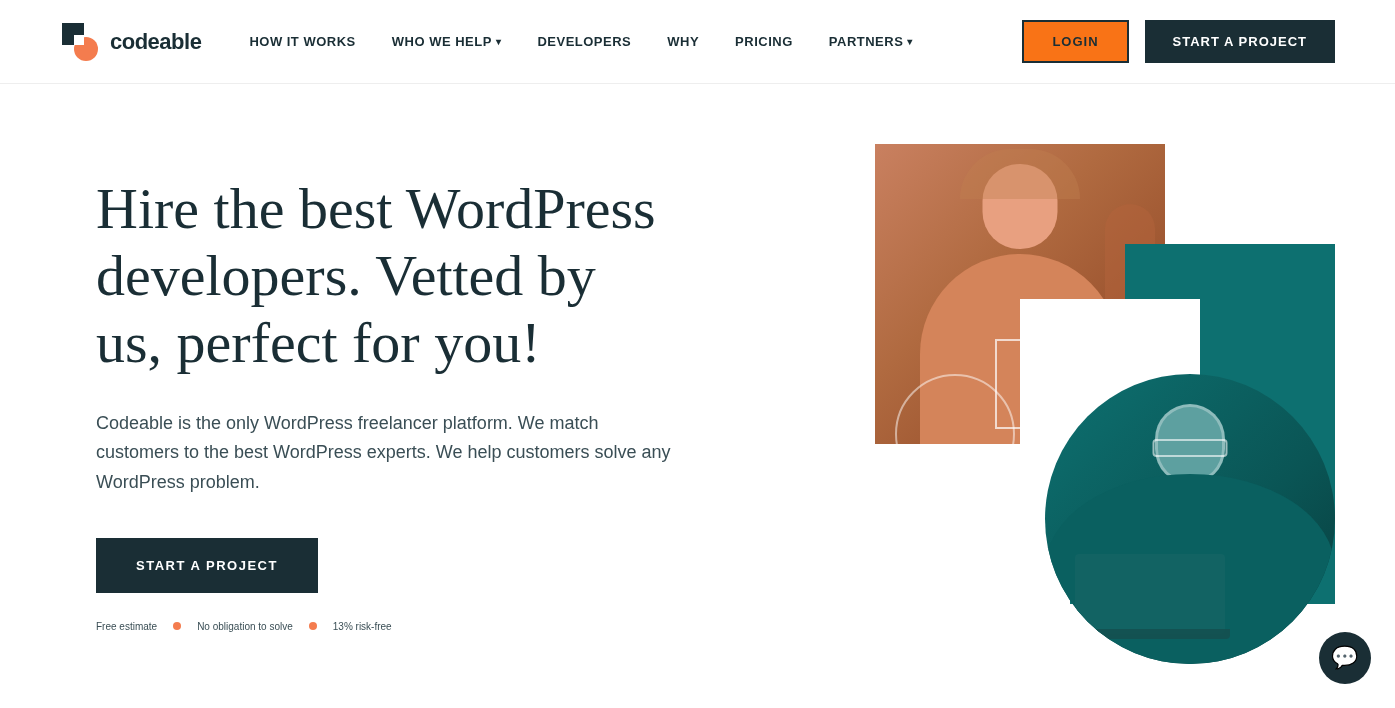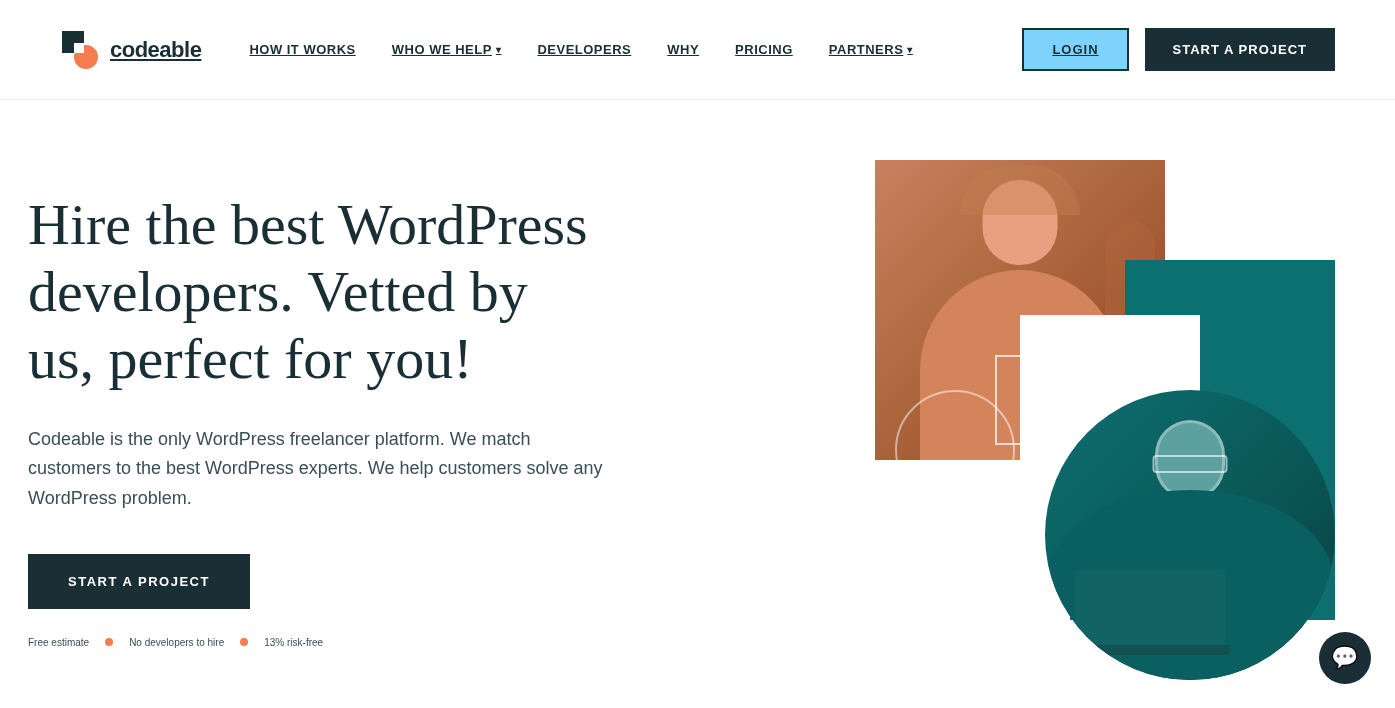--- a/index.html
+++ b/index.html
@@ -4,23 +4,22 @@
   <style>
     * { margin: 0; padding: 0; box-sizing: border-box; }
     body { font-family: Georgia, 'Times New Roman', serif; background: #fff; color: #1a2e35; width: 1395px; min-height: 708px; overflow-x: hidden; }
 
     
     .header {
       display: flex;
       align-items: center;
       justify-content: space-between;
       padding: 0 60px;
-      height: 100px;
+      height: 84px;
       border-bottom: 1px solid #eee;
-      text-decoration: underline;
     }
     .header-left {
       display: flex;
       align-items: center;
       gap: 48px;
     }
     .logo {
       display: flex;
       align-items: center;
       gap: 8px;
@@ -62,21 +61,21 @@
       gap: 16px;
     }
     .btn-login {
       font-family: Arial, sans-serif;
       font-size: 13px;
       font-weight: 700;
       letter-spacing: 1px;
       text-transform: uppercase;
       padding: 12px 28px;
       border: 2px solid #1a2e35;
-      background: #7dd3fc;
+      background: #f97316;
       color: #1a2e35;
       cursor: pointer;
     }
     .btn-start-project {
       font-family: Arial, sans-serif;
       font-size: 13px;
       font-weight: 700;
       letter-spacing: 1px;
       text-transform: uppercase;
       padding: 14px 28px;
@@ -84,21 +83,21 @@
       background: #1a2e35;
       color: #fff;
       cursor: pointer;
     }
 
     
     .hero {
       display: flex;
       align-items: center;
       justify-content: space-between;
-      padding: 60px 60px 40px 28px;
+      padding: 60px 60px 40px 96px;
       min-height: 620px;
     }
     .hero-left {
       max-width: 580px;
     }
     .hero-title {
       font-size: 58px;
       font-weight: 400;
       line-height: 1.15;
       color: #1a2e35;
@@ -296,21 +295,21 @@
   <div class="hero-left">
     <h1 class="hero-title">Hire the best WordPress developers. Vetted by us, perfect for you!</h1>
     <p class="hero-desc">Codeable is the only WordPress freelancer platform. We match customers to the best WordPress experts. We help customers solve any WordPress problem.</p>
     <button class="btn-hero-start">START A PROJECT</button>
     <div class="hero-badges">
       <span class="badge-item">
         <span>Free estimate</span>
       </span>
       <span class="badge-dot"></span>
       <span class="badge-item">
-        <span>No developers to hire</span>
+        <span>No obligation to solve</span>
       </span>
       <span class="badge-dot"></span>
       <span class="badge-item">
         <span>13% risk-free</span>
       </span>
     </div>
   </div>
 
   <div class="hero-right">
 

